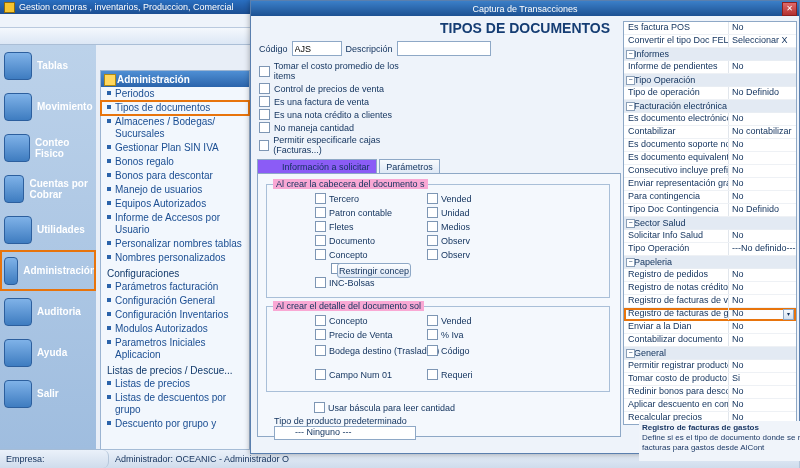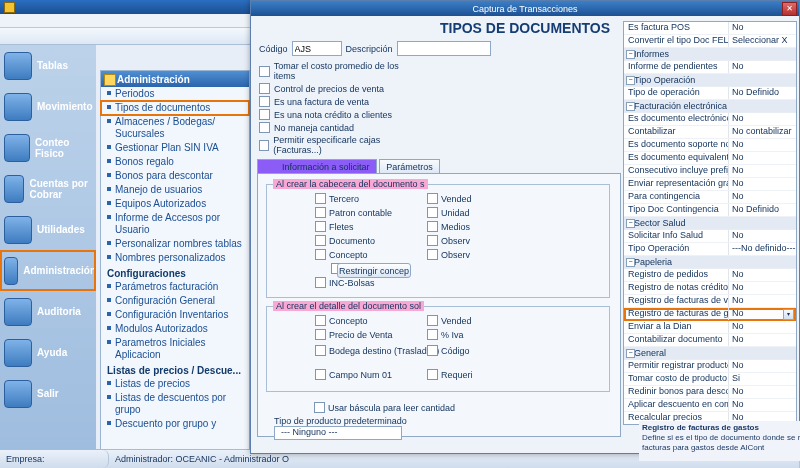--- a/index.html
+++ b/index.html
@@ -23,21 +23,21 @@
   
   #sidebar{position:absolute;left:0;top:45px;width:96px;bottom:18px;background:linear-gradient(#bcd2ea,#9fbddf);}
   .side-item{height:41px;display:flex;align-items:center;padding-left:4px;color:#fff;font-size:10px;font-weight:bold;}
   .side-item .sq{width:26px;height:26px;border-radius:4px;margin-right:5px;background:linear-gradient(#7fb2e8,#3e7cc0);border:1px solid #2c5f9e;}
   .side-item.highlight{outline:2px solid #e8740c;outline-offset:-2px;}
 
   
   #admin-panel{position:absolute;left:100px;top:70px;width:148px;bottom:18px;background:#f2f7fd;border:1px solid #9bb4d2;}
   .admin-header{height:16px;background:linear-gradient(#4f8fd4,#2b64ab);color:#fff;font-weight:bold;font-size:10px;display:flex;align-items:center;padding-left:16px;position:relative;}
   .admin-header .hico{position:absolute;left:3px;top:3px;width:10px;height:10px;background:#ffd75e;border:1px solid #b08a12;}
-  .admin-group{font-weight:bold;color:#123a6b;font-size:10px;padding:3px 4px 1px 6px;}
+  .admin-group{font-weight:normal;color:#123a6b;font-size:10px;padding:3px 4px 1px 6px;}
   .admin-link{color:#1b4e92;font-size:10px;padding:1px 4px 1px 14px;position:relative;line-height:12px;}
   .admin-link:before{content:"";position:absolute;left:6px;top:4px;width:4px;height:4px;background:#2b64ab;}
   .admin-link.boxed{outline:2px solid #e8740c;outline-offset:-1px;}
 
   
   .bg-btn{position:absolute;background:linear-gradient(#fdfeff,#dbe6f4);border:1px solid #8ea8c6;border-radius:3px;font-size:9px;color:#10315c;display:flex;align-items:center;justify-content:center;}
   .bg-label{position:absolute;font-size:9px;color:#10315c;}
   .bg-field{position:absolute;background:#fff;border:1px solid #8ea8c6;font-size:9px;color:#10315c;display:flex;align-items:center;padding-left:3px;}
   .bg-check{position:absolute;font-size:9px;color:#10315c;display:flex;align-items:center;}
   .bg-check .bx{width:9px;height:9px;border:1px solid #7d96b4;background:#fff;margin-right:3px;}
@@ -84,20 +84,21 @@
 
   .tip-box{position:absolute;left:388px;top:420px;width:228px;height:36px;background:#f0f4fa;font-size:8px;color:#1d3a66;line-height:10px;padding:2px 3px;}
 </style>
 </head>
 <body>
 
 <div id="app-window">
 
   <div id="app-titlebar">
     <span class="ico"></span>
+    <span>Gestion  compras , inventarios, Produccion, Comercial</span>
   </div>
   <div id="app-menubar"></div>
   <div id="app-toolbar"></div>
 
   <div id="sidebar">
     <div class="side-item">
       <span class="sq"></span>
       <span>Tablas</span>
     </div>
     <div class="side-item">
@@ -365,21 +366,21 @@
           <span class="bx"></span>
           <span>Requeri</span>
         </div>
     </div>
 
     <div class="cell-chk" style="position:absolute;left:16px;top:228px;">
         <span class="bx"></span>
         <span>Usar báscula para leer cantidad</span>
       </div>
     <div style="position:absolute;left:16px;top:242px;font-size:9px;color:#10315c;">Tipo de producto predeterminado</div>
-    <div style="position:absolute;left:16px;top:252px;width:120px;height:12px;border:1px solid #8ea8c6;background:#fff;font-size:9px;color:#10315c;padding-left:6px;"><span>--- Ninguno ---</span></div>
+    <div style="position:absolute;left:16px;top:252px;width:120px;height:12px;border:1px solid #8ea8c6;background:#fff;font-size:9px;color:#10315c;padding-left:20px;"><span>--- Ninguno ---</span></div>
   </div>
 
   <div id="grid">
     <div class="prow">
         <span class="pn">Es factura POS</span>
         <span class="pv">No</span>
       </div>
     <div class="prow">
         <span class="pn">Convertir el tipo Doc FEL</span>
         <span class="pv">Seleccionar X</span>

